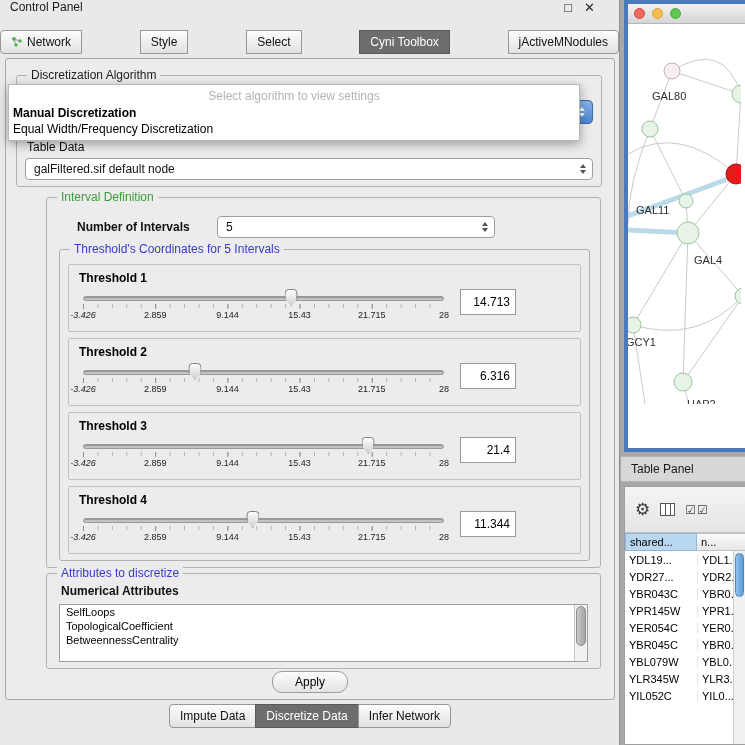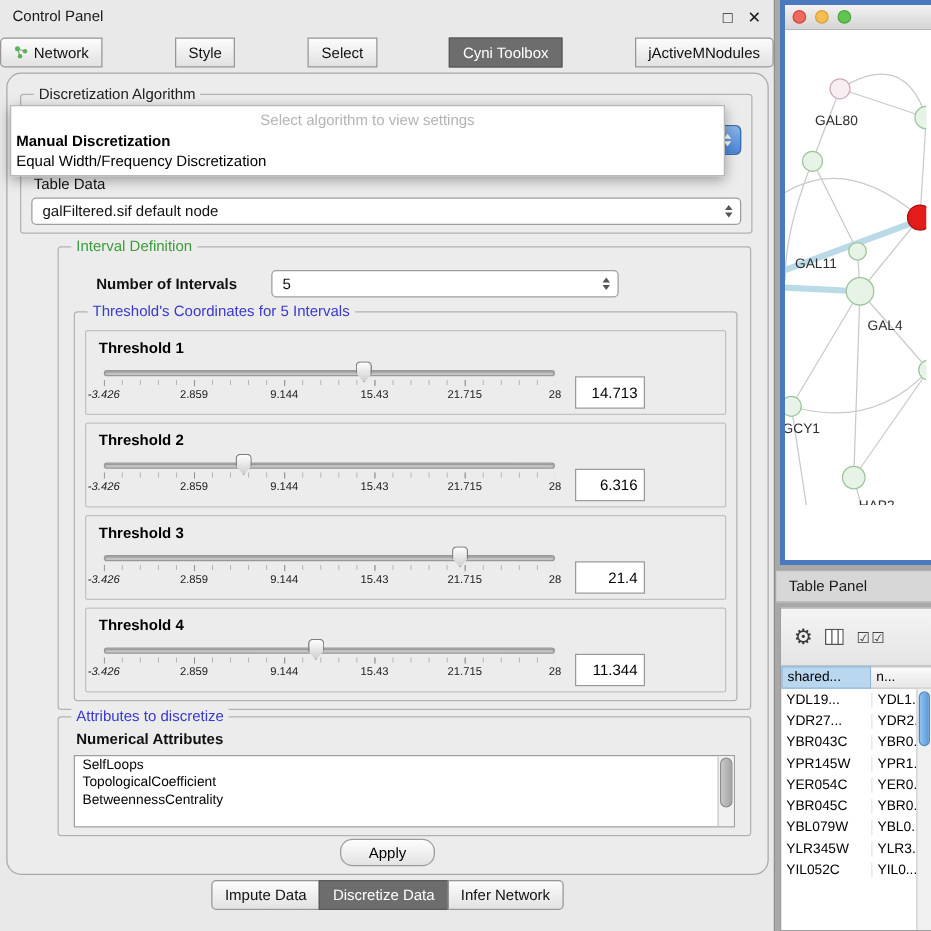--- a/index.html
+++ b/index.html
@@ -1,31 +1,31 @@
 <!DOCTYPE html>
 <html><head>
 <meta charset="utf-8">
 <style>
   * { margin:0; padding:0; box-sizing:border-box; }
   html,body { width:745px; height:745px; }
   body { position:relative; background:#a8a8a8; font-family:"Liberation Sans", sans-serif; overflow:hidden; }
 
   
   #control-window { position:absolute; left:0; top:0; width:620px; height:745px; background:#e9e9e9; border-right:1px solid #8f8f8f; }
-  .titlebar { height:26px; display:flex; align-items:center; padding:0 10px 0 10px; font-size:12px; color:#1a1a1a; }
+  .titlebar { height:26px; display:flex; align-items:flex-start; padding:0 24px 0 10px; font-size:12px; color:#1a1a1a; }
   .win-icons { margin-left:auto; display:flex; gap:12px; font-size:13px; color:#222; }
   .win-icon { cursor:default; }
 
   .tabbar { height:32px; display:flex; justify-content:space-between; align-items:center; }
   .tab { padding:4px 10px; font-size:12px; background:linear-gradient(#fcfcfc,#e2e2e2); border:1px solid #979797; margin-left:-1px; display:flex; align-items:center; gap:4px; color:#111; white-space:nowrap; }
   .tab:first-child { border-radius:4px 0 0 4px; margin-left:0; }
   .tab:last-child { border-radius:0 4px 4px 0; }
   .tab.selected { background:#6d6d6d; color:#fff; border-color:#595959; }
 
-  .main-panel { position:absolute; left:5px; top:58px; width:610px; height:642px; background:#ececec; border:1px solid #a8a8a8; border-radius:12px; }
+  .main-panel { position:absolute; left:5px; top:58px; width:610px; height:642px; background:#ececec; border:1px solid #a8a8a8; border-radius:3px; }
   .group { position:absolute; border:1px solid #b2b2b2; border-radius:3px; }
   .group-title { position:absolute; top:-8px; left:10px; background:#ececec; padding:0 4px; font-size:12px; color:#222; white-space:nowrap; }
   .green { color:#3c9b3c; }
   .blue { color:#3939cf; }
 
   .algo-group { left:10px; top:16px; width:586px; height:112px; }
   .label { position:absolute; font-size:12px; color:#111; }
   .table-data-label { left:10px; top:64px; }
 
   .combo { position:absolute; height:22px; background:#fff; border:1px solid #9e9e9e; border-radius:4px; font-size:12px; display:flex; align-items:center; padding:0 24px 0 8px; color:#111; }
@@ -52,21 +52,21 @@
   .th-label { font-weight:bold; font-size:12px; padding:6px 0 0 10px; color:#000; }
   .slider-row { display:flex; align-items:flex-start; padding:2px 64px 0 14px; }
   .slider-area { flex:1; position:relative; height:36px; margin-right:16px; }
   .track { position:absolute; left:0; right:0; top:9px; height:5px; background:#c6c6c6; border:1px solid #989898; border-radius:3px; box-shadow:inset 0 1px 1px rgba(0,0,0,.25); }
   .thumb { position:absolute; top:2px; width:13px; height:17px; transform:translateX(-50%); background:linear-gradient(#fefefe,#cfcfcf); border:1px solid #7e7e7e; border-radius:4px; clip-path:polygon(0 0,100% 0,100% 55%,50% 100%,0 55%); }
   .ticks { position:absolute; left:0; right:0; top:17px; height:5px; background-image:linear-gradient(to right,#8f8f8f 1px,transparent 1px),linear-gradient(to right,#b2b2b2 1px,transparent 1px); background-size:20% 100%, 4% 70%; background-repeat:repeat-x; }
   .scale { position:absolute; left:0; right:0; top:23px; height:12px; font-size:9px; color:#222; }
   .scale span { position:absolute; transform:translateX(-50%); white-space:nowrap; }
   .scale span:nth-child(1){left:0%;font-style:italic;} .scale span:nth-child(2){left:20%;} .scale span:nth-child(3){left:40%;}
   .scale span:nth-child(4){left:60%;} .scale span:nth-child(5){left:80%;} .scale span:nth-child(6){left:100%;}
-  .value-box { width:56px; height:26px; background:#fff; border:1px solid #9a9a9a; font-size:12px; display:flex; align-items:center; justify-content:flex-end; padding:0 5px; margin-top:14px; color:#000; }
+  .value-box { width:56px; height:26px; background:#fff; border:1px solid #9a9a9a; font-size:12px; display:flex; align-items:center; justify-content:flex-end; padding:0 5px; margin-top:2px; color:#000; }
 
   .attr-group { left:40px; top:514px; width:555px; height:96px; }
   .attr-subtitle { left:14px; top:10px; font-weight:bold; }
   .listbox { position:absolute; left:12px; right:12px; top:30px; height:58px; background:#fff; border:1px solid #9e9e9e; overflow:hidden; }
   .list-item { font-size:11px; padding:1px 0 1px 6px; color:#000; }
   .list-scrollbar { position:absolute; right:0; top:0; bottom:0; width:13px; background:#f1f1f1; border-left:1px solid #c8c8c8; }
   .list-thumb { position:absolute; left:1px; right:1px; top:1px; height:40px; background:linear-gradient(to right,#c9c9c9,#a5a5a5); border:1px solid #8d8d8d; border-radius:5px; }
 
   .apply-btn { position:absolute; left:50%; top:612px; transform:translateX(-50%); padding:3px 22px; font-size:12px; font-family:"Liberation Sans",sans-serif; background:linear-gradient(#fdfdfd,#e3e3e3); border:1px solid #9c9c9c; border-radius:10px; color:#000; }
 

